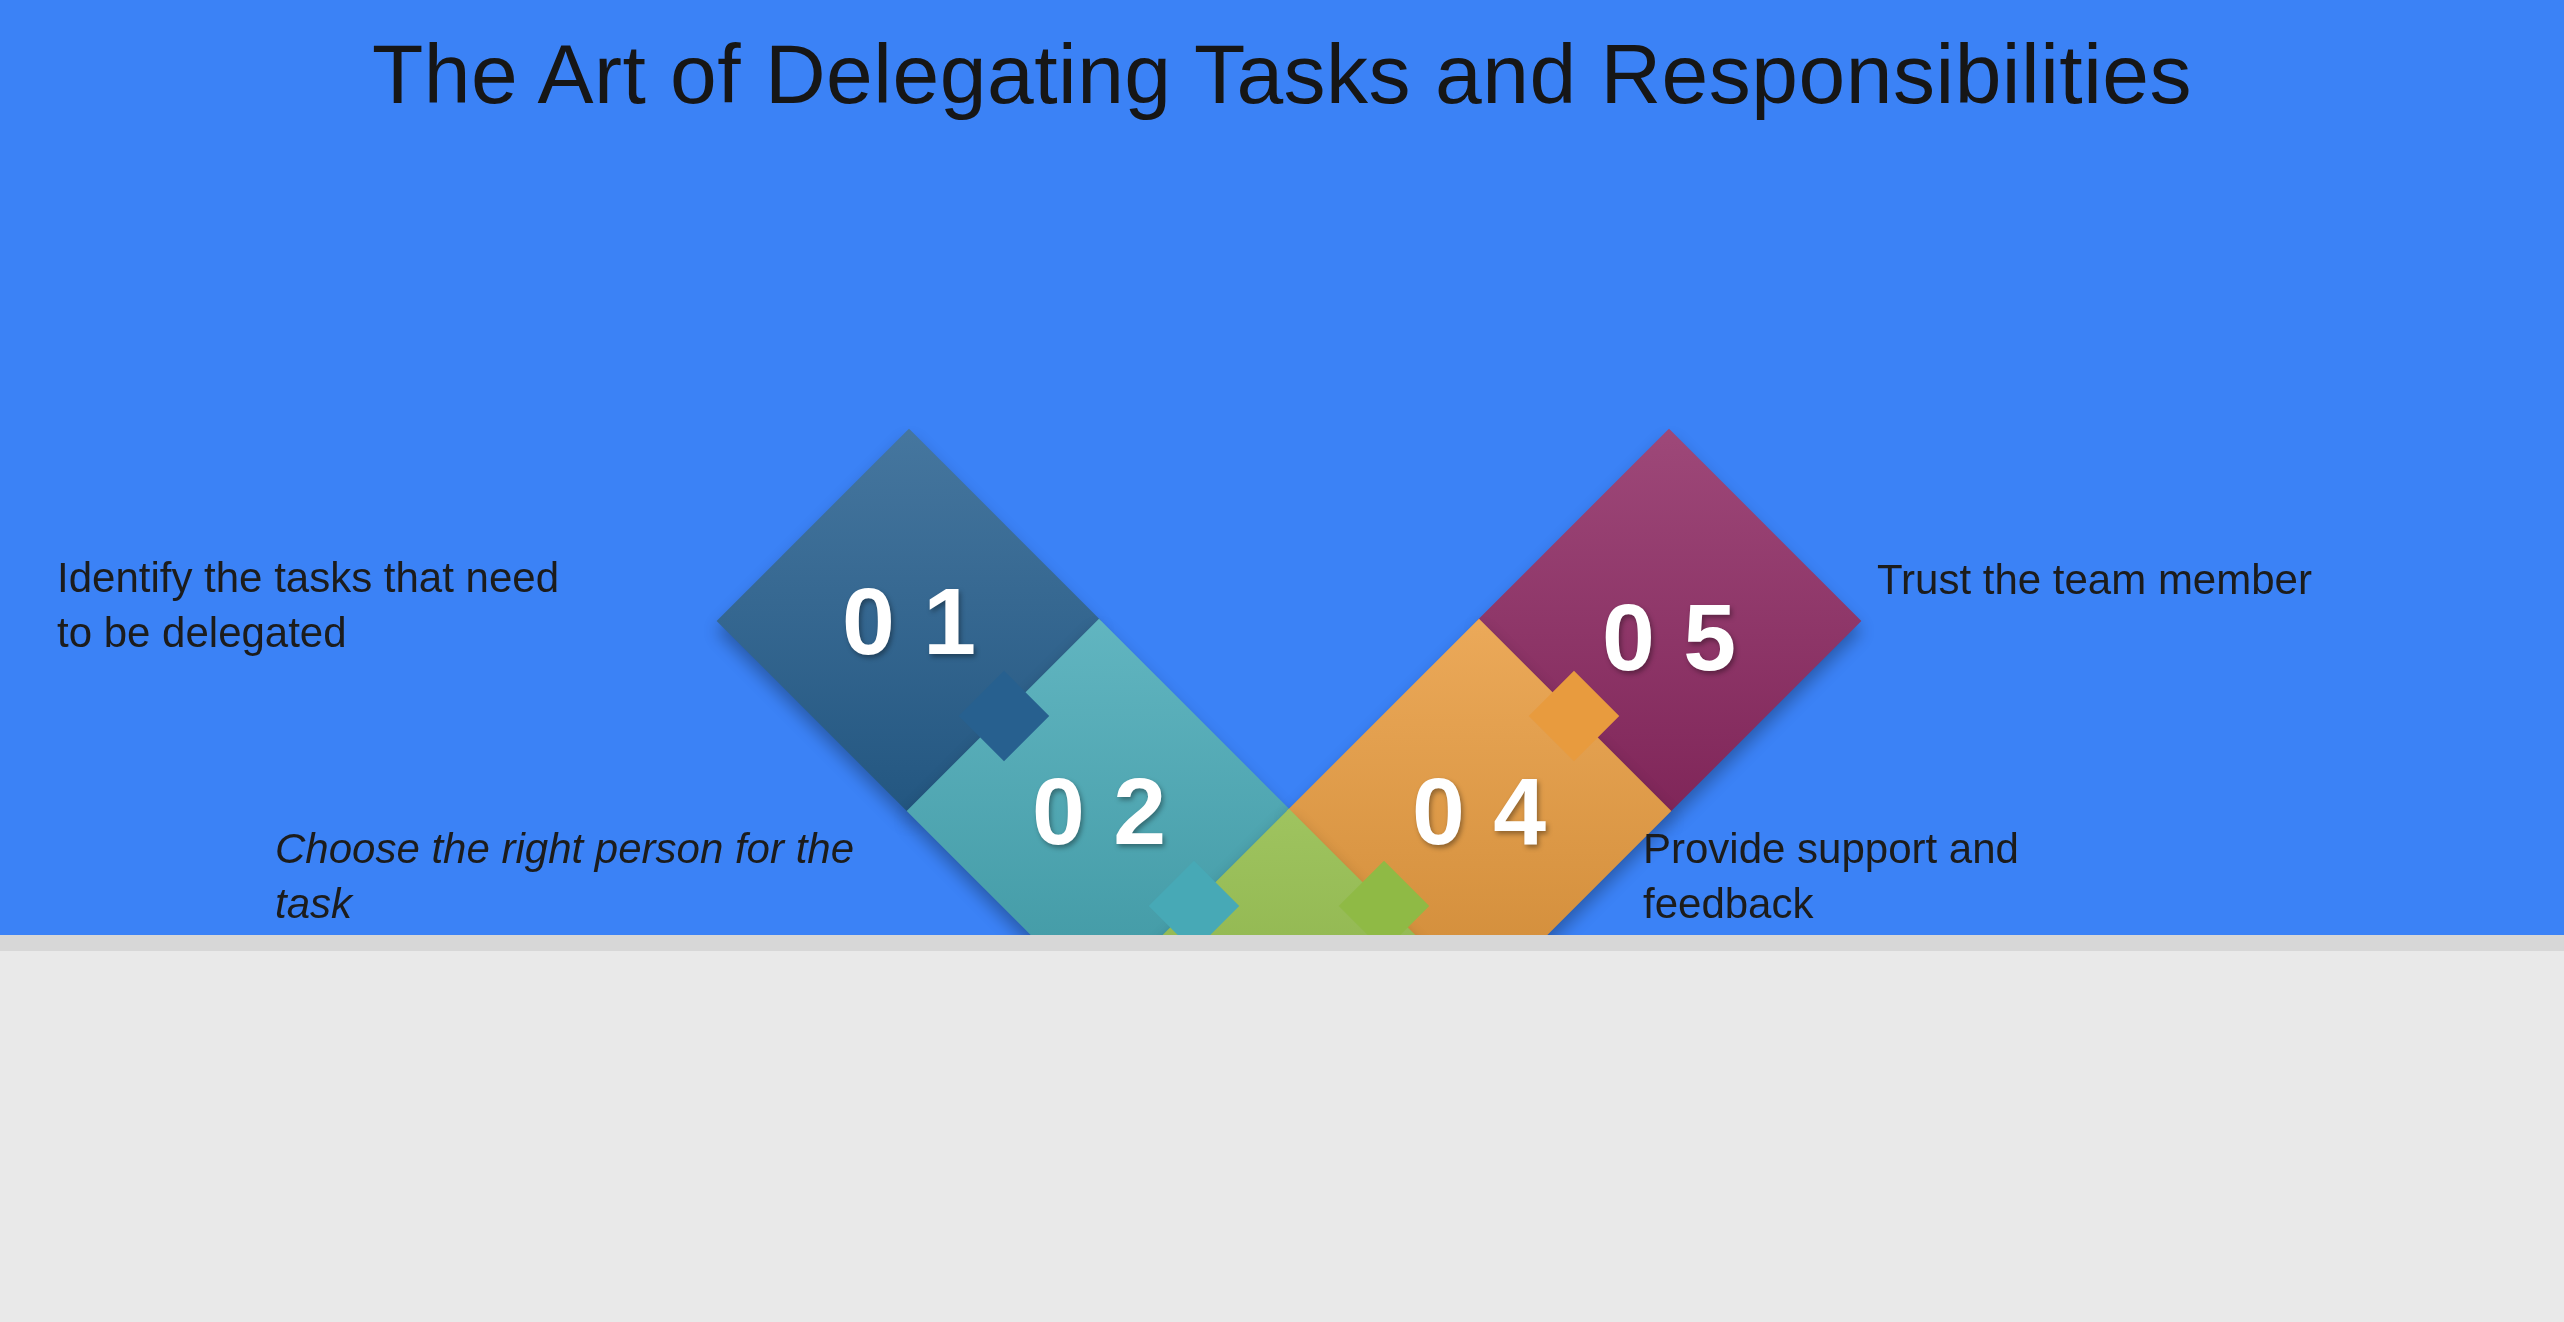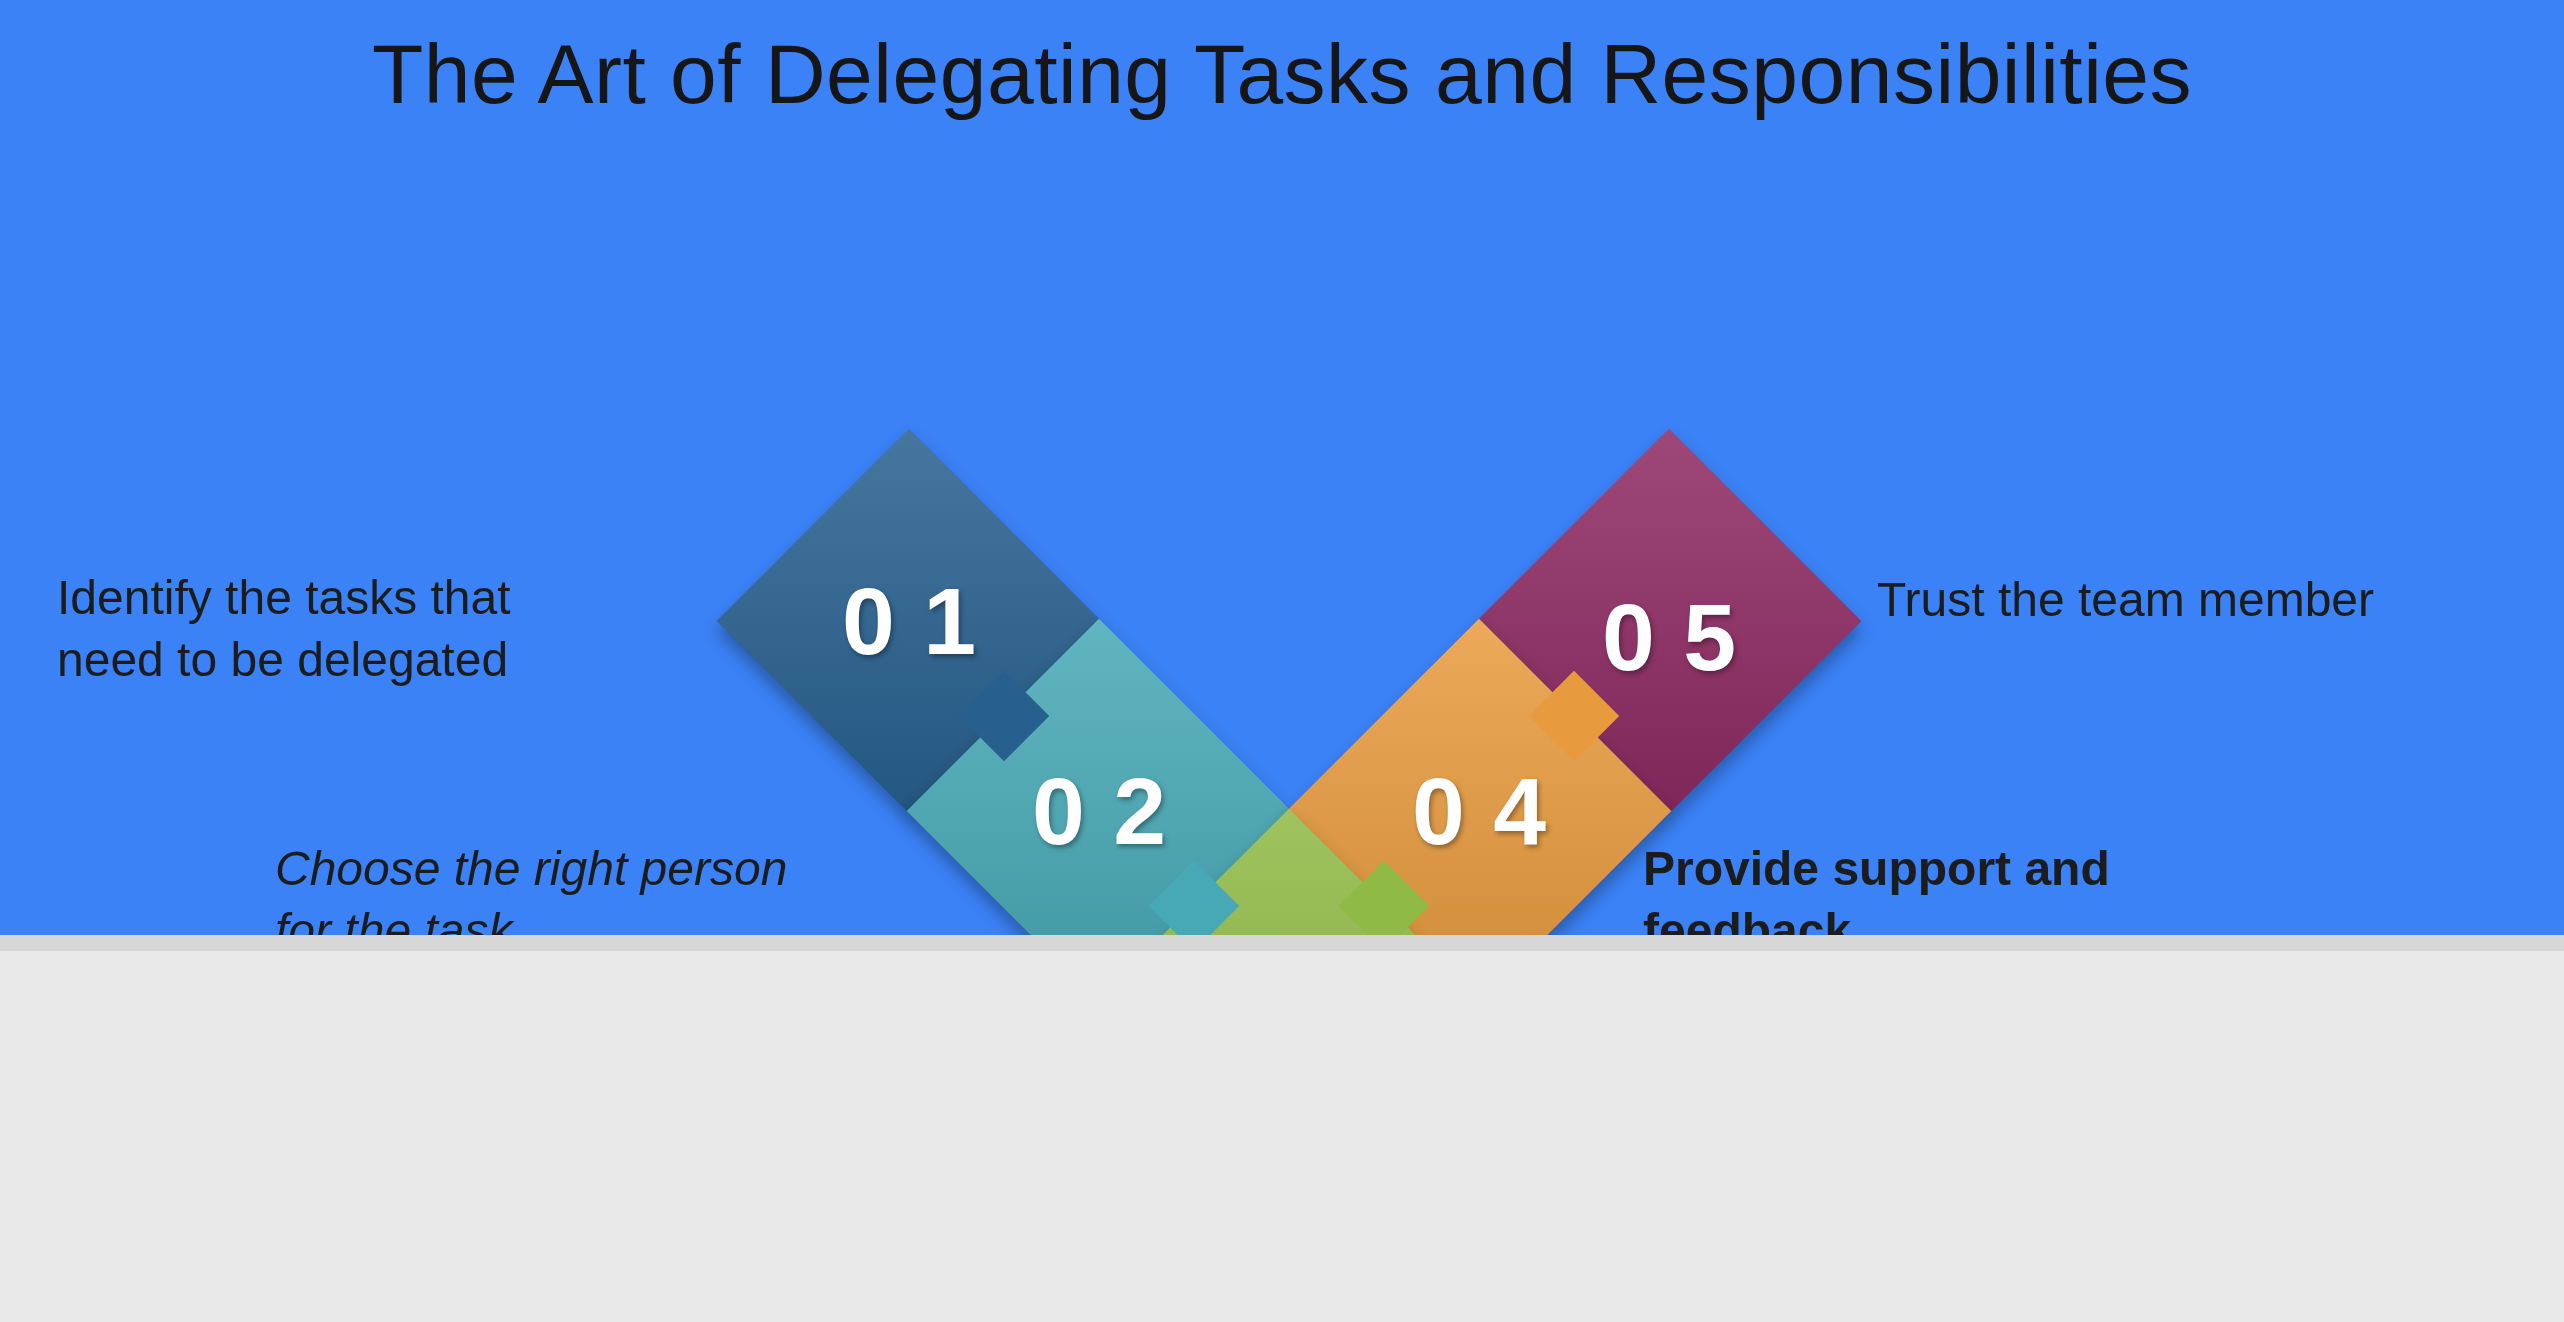--- a/index.html
+++ b/index.html
@@ -50,25 +50,24 @@
     font-weight: 700;
     color: #ffffff;
     letter-spacing: 0.30em;
     padding-left: 0.30em; 
     text-shadow: 2px 3px 5px rgba(0,0,0,0.35);
     z-index: 3;
     white-space: nowrap;
   }
   .step-label {
     position: absolute;
-    font-size: 48px;
+    font-size: 42px;
     line-height: 1.30;
     color: #1c1c1c;
     z-index: 3;
-    margin-top: 16px;
   }
   .label-center {
     transform: translateX(-50%);
     white-space: nowrap;
     text-align: center;
   }
   .label-nowrap {
     white-space: nowrap;
   }
   .bottom-bar {
@@ -100,18 +99,18 @@
   <div class="tab" style="left: 1574px; top: 716px; background-color: rgb(232, 155, 62);"></div>
 
   <div class="num" style="left:909px;  top:621px;">01</div>
   <div class="num" style="left:1099px; top:811px;">02</div>
   <div class="num" style="left:1289px; top:1001px;">06</div>
   <div class="num" style="left:1479px; top:811px;">04</div>
   <div class="num" style="left:1669px; top:621px;margin-top:16px;">05</div>
 
   <div class="step-label" style="left:57px;   top:551px; width:530px;">Identify the tasks that need to be delegated</div>
   <div class="step-label" style="left:275px;  top:822px; width:580px;font-style:italic;">Choose the right person for the task</div>
-  <div class="step-label" style="left:1643px; top:822px; width:500px;font-weight:bold;">Provide support and feedback</div>
+  <div class="step-label" style="left:1643px; top:822px; width:500px;">Provide support and feedback</div>
   <div class="step-label label-nowrap" style="left:1877px; top:553px;">Trust the team member</div>
 
   <div class="bottom-bar"></div>
 
 </div>
 
 </body></html>

